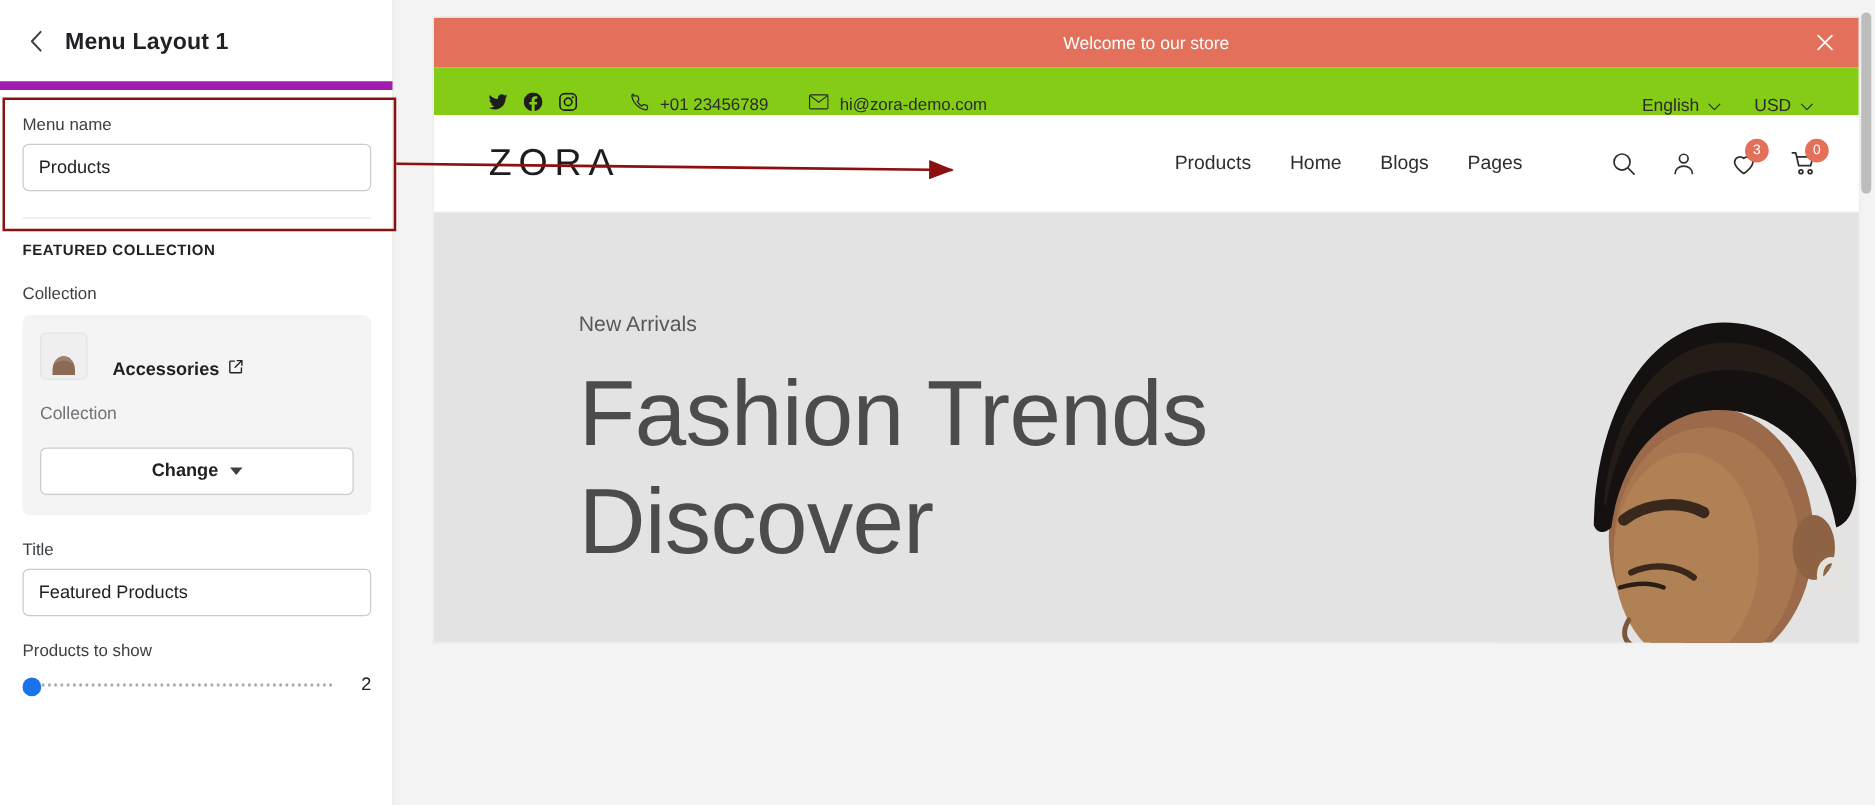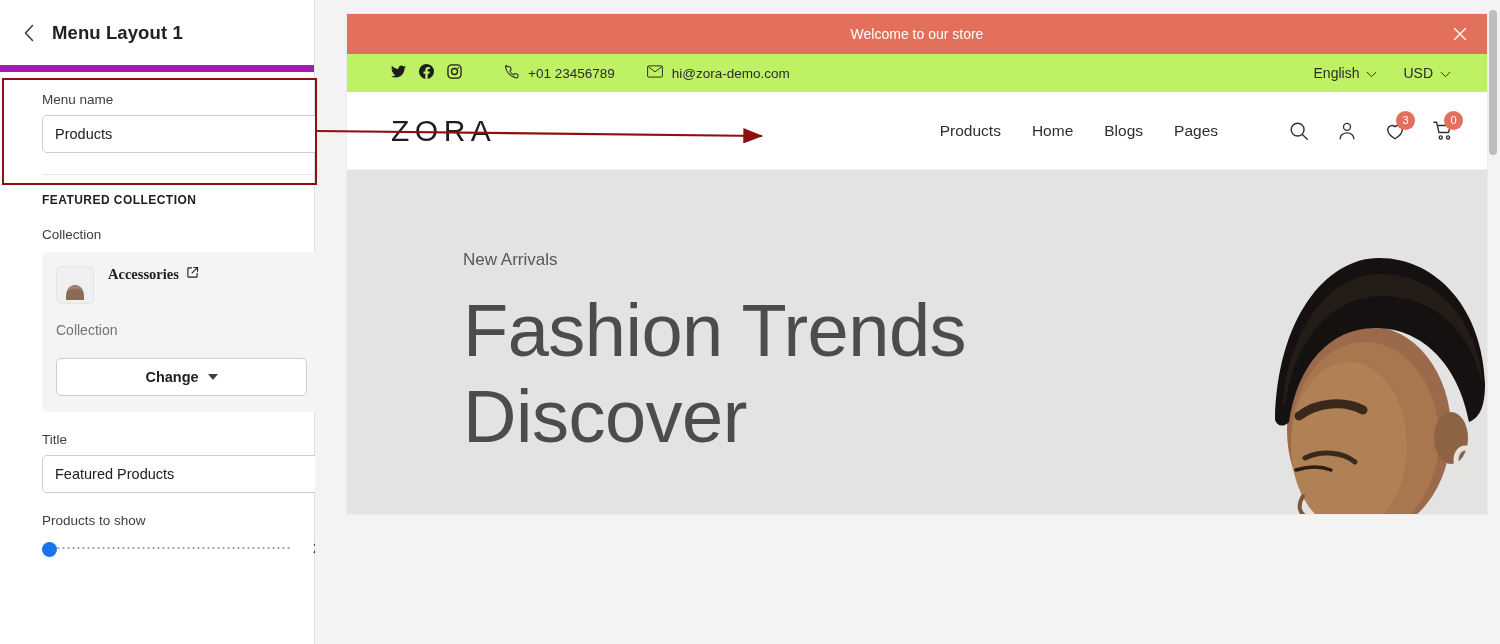--- a/index.html
+++ b/index.html
@@ -40,21 +40,21 @@
     flex: 0 0 22px;
   }
   .sb-title {
     font-size: 18.5px;
     font-weight: 700;
     color: #202124;
     margin-left: 12px;
     letter-spacing: .1px;
   }
 
-  .sb-body { padding: 0 18px; position: relative; margin-left: 24px; }
+  .sb-body { padding: 0 18px; position: relative; }
 
   .field-label {
     font-size: 13.5px;
     color: #3c4043;
     margin-top: 20px;
     margin-bottom: 8px;
   }
   .text-input {
     width: 279px;
     height: 38px;
@@ -84,21 +84,21 @@
     margin-top: 18px;
   }
 
   .collection-card {
     margin-top: 10px;
     width: 279px;
     background: #f4f4f4;
     border-radius: 6px;
     padding: 14px 14px 16px 14px;
   }
-  .coll-row { display: flex; align-items: flex-start; gap: 14px; font-family: Liberation Serif, serif; }
+  .coll-row { display: flex; align-items: flex-end; gap: 20px; }
   .coll-thumb {
     width: 38px; height: 38px;
     border-radius: 5px;
     background: #efefef;
     border: 1px solid #e4e4e4;
     display: flex; align-items: flex-end; justify-content: center;
     overflow: hidden;
   }
   .coll-name {
     font-size: 14.5px;
@@ -213,22 +213,22 @@
     position: absolute;
     right: 18px; top: 50%;
     transform: translateY(-50%);
     width: 18px; height: 18px;
     cursor: pointer;
     display: flex; align-items: center; justify-content: center;
   }
 
   .topbar {
     height: 38px;
-    background: #bef264;
-    display: flex; align-items: center;
+    background: #84cc16;
+    display: flex; align-items: flex-end;
     padding: 0 36px 0 44px;
     font-size: 13.5px;
     color: #2b2b2b;
   }
   .socials { display: flex; align-items: center; gap: 13px; }
   .contact-group { display: flex; align-items: center; gap: 32px; margin-left: 42px; }
   .contact-item { display: flex; align-items: center; gap: 9px; }
   .topbar-right { margin-left: auto; display: flex; align-items: center; gap: 26px; padding-left: 19px; }
   .selector { display: flex; align-items: center; gap: 7px; cursor: pointer; font-size: 14px; }
 

